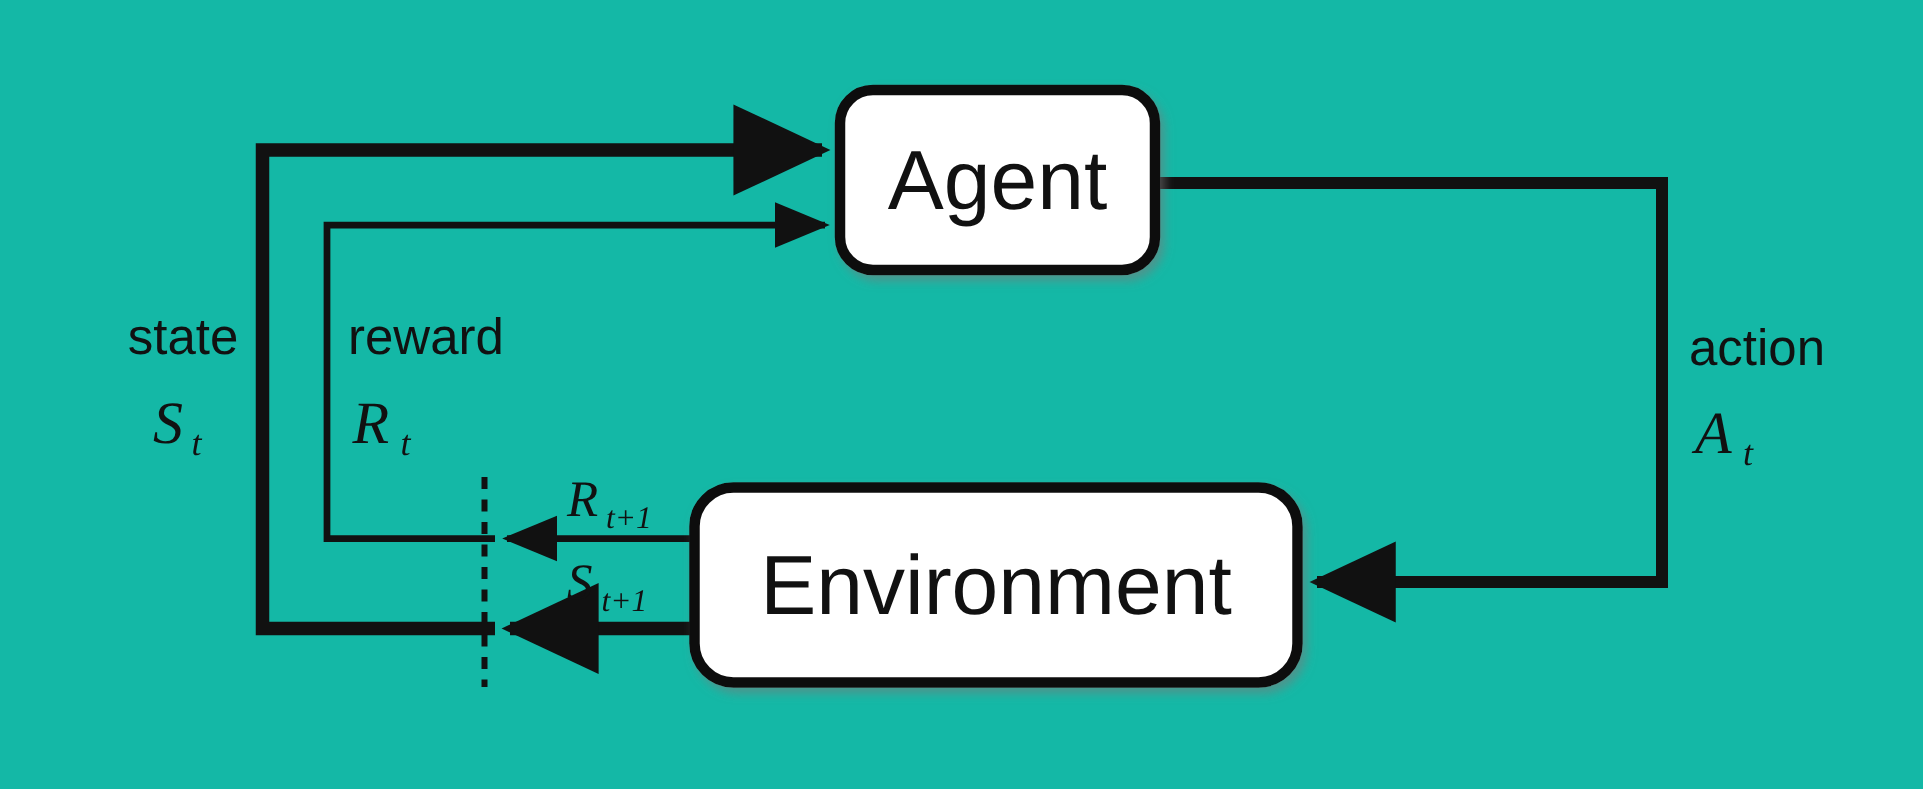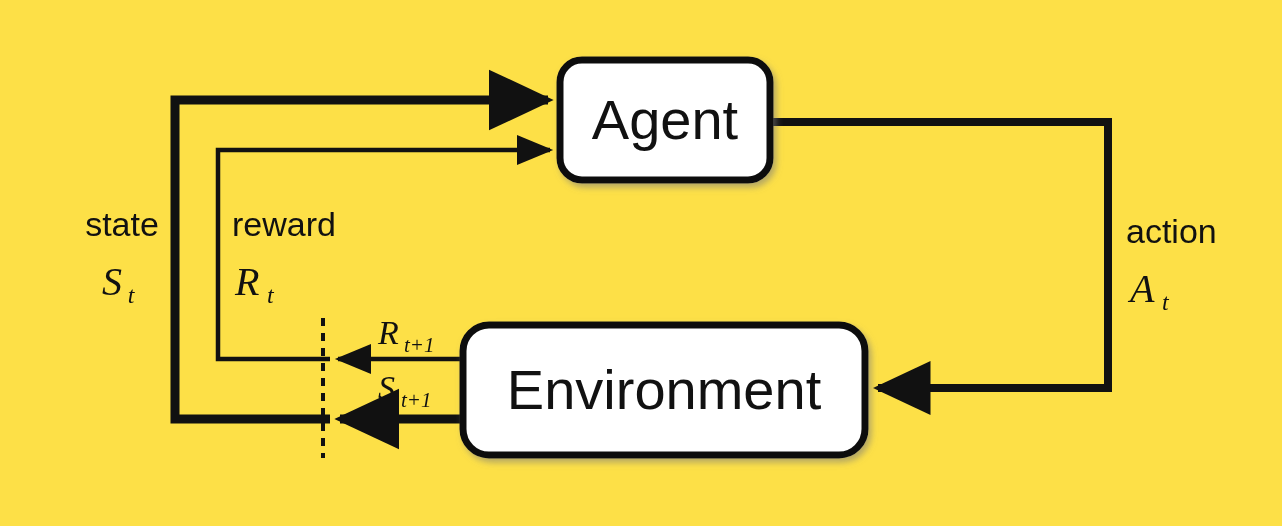--- a/index.html
+++ b/index.html
@@ -7,21 +7,21 @@
     padding: 0;
     background: #ffffff;
   }
   body {
     font-family: "Liberation Sans", sans-serif;
   }
   #canvas {
     position: relative;
     width: 1282px;
     height: 526px;
-    background: #fde047;
+    background: #14b8a6;
     overflow: hidden;
   }
   #diagram-svg {
     position: absolute;
     left: 0;
     top: 0;
     width: 1282px;
     height: 526px;
   }
   .node-label {

